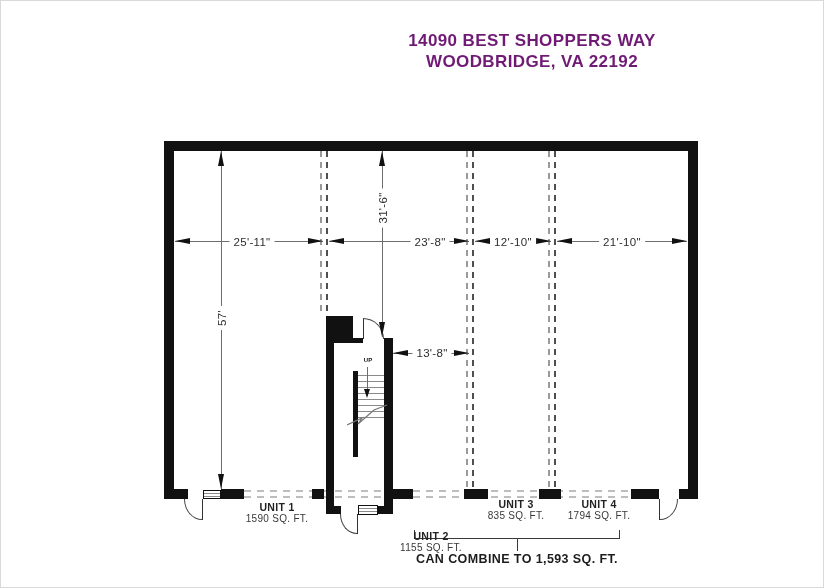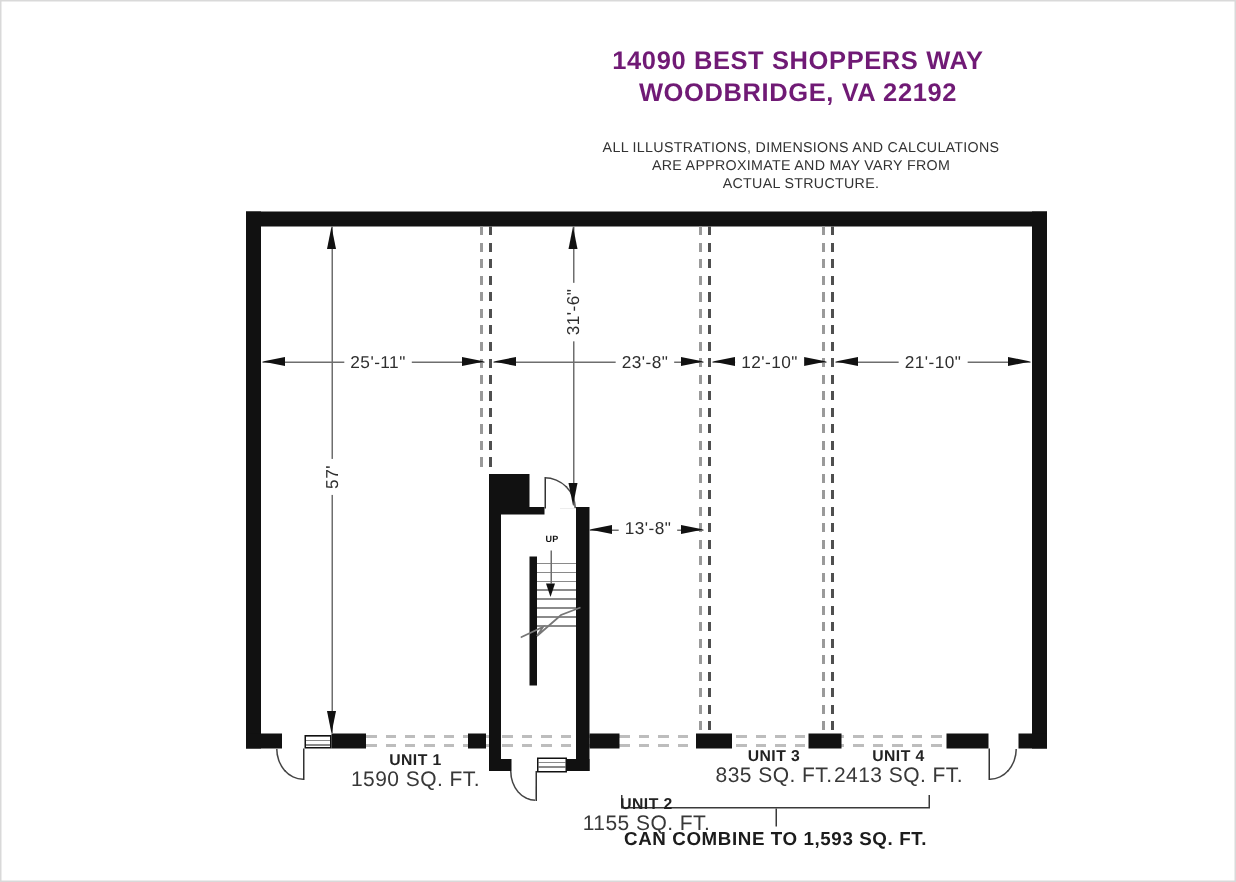--- a/index.html
+++ b/index.html
@@ -25,21 +25,21 @@
     position:absolute;transform:translate(-50%,-50%);
     background:#fff;padding:0 4px;font-size:11.5px;color:#2e2e2e;
     letter-spacing:.3px;white-space:nowrap;z-index:5;
   }
   .dim-label.vert{transform:translate(-50%,-50%) rotate(-90deg);}
   .unit-label{
     position:absolute;transform:translateX(-50%);text-align:center;
     width:120px;color:#222;z-index:6;
   }
   .unit-label .uname{font-weight:bold;font-size:10.5px;line-height:12px;letter-spacing:.3px;}
-  .unit-label .uarea{font-size:14px;line-height:12px;letter-spacing:.3px;color:#383838;}
+  .unit-label .uarea{font-size:10px;line-height:12px;letter-spacing:.3px;color:#383838;}
   .combine{
     position:absolute;left:516px;top:551px;transform:translateX(-50%);
     font-weight:bold;font-size:12.5px;color:#1c1c1c;letter-spacing:.4px;white-space:nowrap;
   }
   .up-label{
     position:absolute;left:367px;top:356px;transform:translateX(-50%);
     font-size:6px;font-weight:bold;color:#111;letter-spacing:.2px;z-index:4;
   }
   
   .dim-line{position:absolute;background:#6e6e6e;z-index:2;}
@@ -85,25 +85,20 @@
 </style>
 </head>
 <body>
 
 <div class="canvas">
 
   <div class="title">
     <div>14090 BEST SHOPPERS WAY</div>
     <div>WOODBRIDGE, VA 22192</div>
   </div>
-  <div class="disclaimer">
-    <div>ALL ILLUSTRATIONS, DIMENSIONS AND CALCULATIONS</div>
-    <div>ARE APPROXIMATE AND MAY VARY FROM</div>
-    <div>ACTUAL STRUCTURE.</div>
-  </div>
 
   <div class="wall" style="left:163px;top:140px;width:534px;height:10px;"></div>
   <div class="wall" style="left:163px;top:140px;width:10px;height:358px;"></div>
   <div class="wall" style="left:687px;top:140px;width:10px;height:358px;"></div>
 
   <div class="storefront-dash" style="left:243px;top:489px;width:389px;"></div>
   <div class="wall" style="left:163px;top:488px;width:24px;height:10px;"></div>
   <div class="wall" style="left:220px;top:488px;width:23px;height:10px;"></div>
   <div class="wall" style="left:311px;top:488px;width:12px;height:10px;"></div>
   <div class="wall" style="left:392px;top:488px;width:20px;height:10px;"></div>
@@ -188,21 +183,21 @@
   <div class="unit-label" style="left:430px;top:497px;margin-top:32px;">
     <div class="uname">UNIT 2</div>
     <div class="uarea">1155 SQ. FT.</div>
   </div>
   <div class="unit-label" style="left:515px;top:497px;">
     <div class="uname">UNIT 3</div>
     <div class="uarea">835 SQ. FT.</div>
   </div>
   <div class="unit-label" style="left:598px;top:497px;">
     <div class="uname">UNIT 4</div>
-    <div class="uarea">2413 SQ. FT.</div>
+    <div class="uarea">1794 SQ. FT.</div>
   </div>
 
   <div class="bracket" style="left:413px;top:529px;width:1px;height:8px;"></div>
   <div class="bracket" style="left:413px;top:537px;width:206px;height:1px;"></div>
   <div class="bracket" style="left:618px;top:529px;width:1px;height:8px;"></div>
   <div class="bracket" style="left:516px;top:538px;width:1px;height:12px;"></div>
   <div class="combine">CAN COMBINE TO 1,593 SQ. FT.</div>
 
 </div>
 

